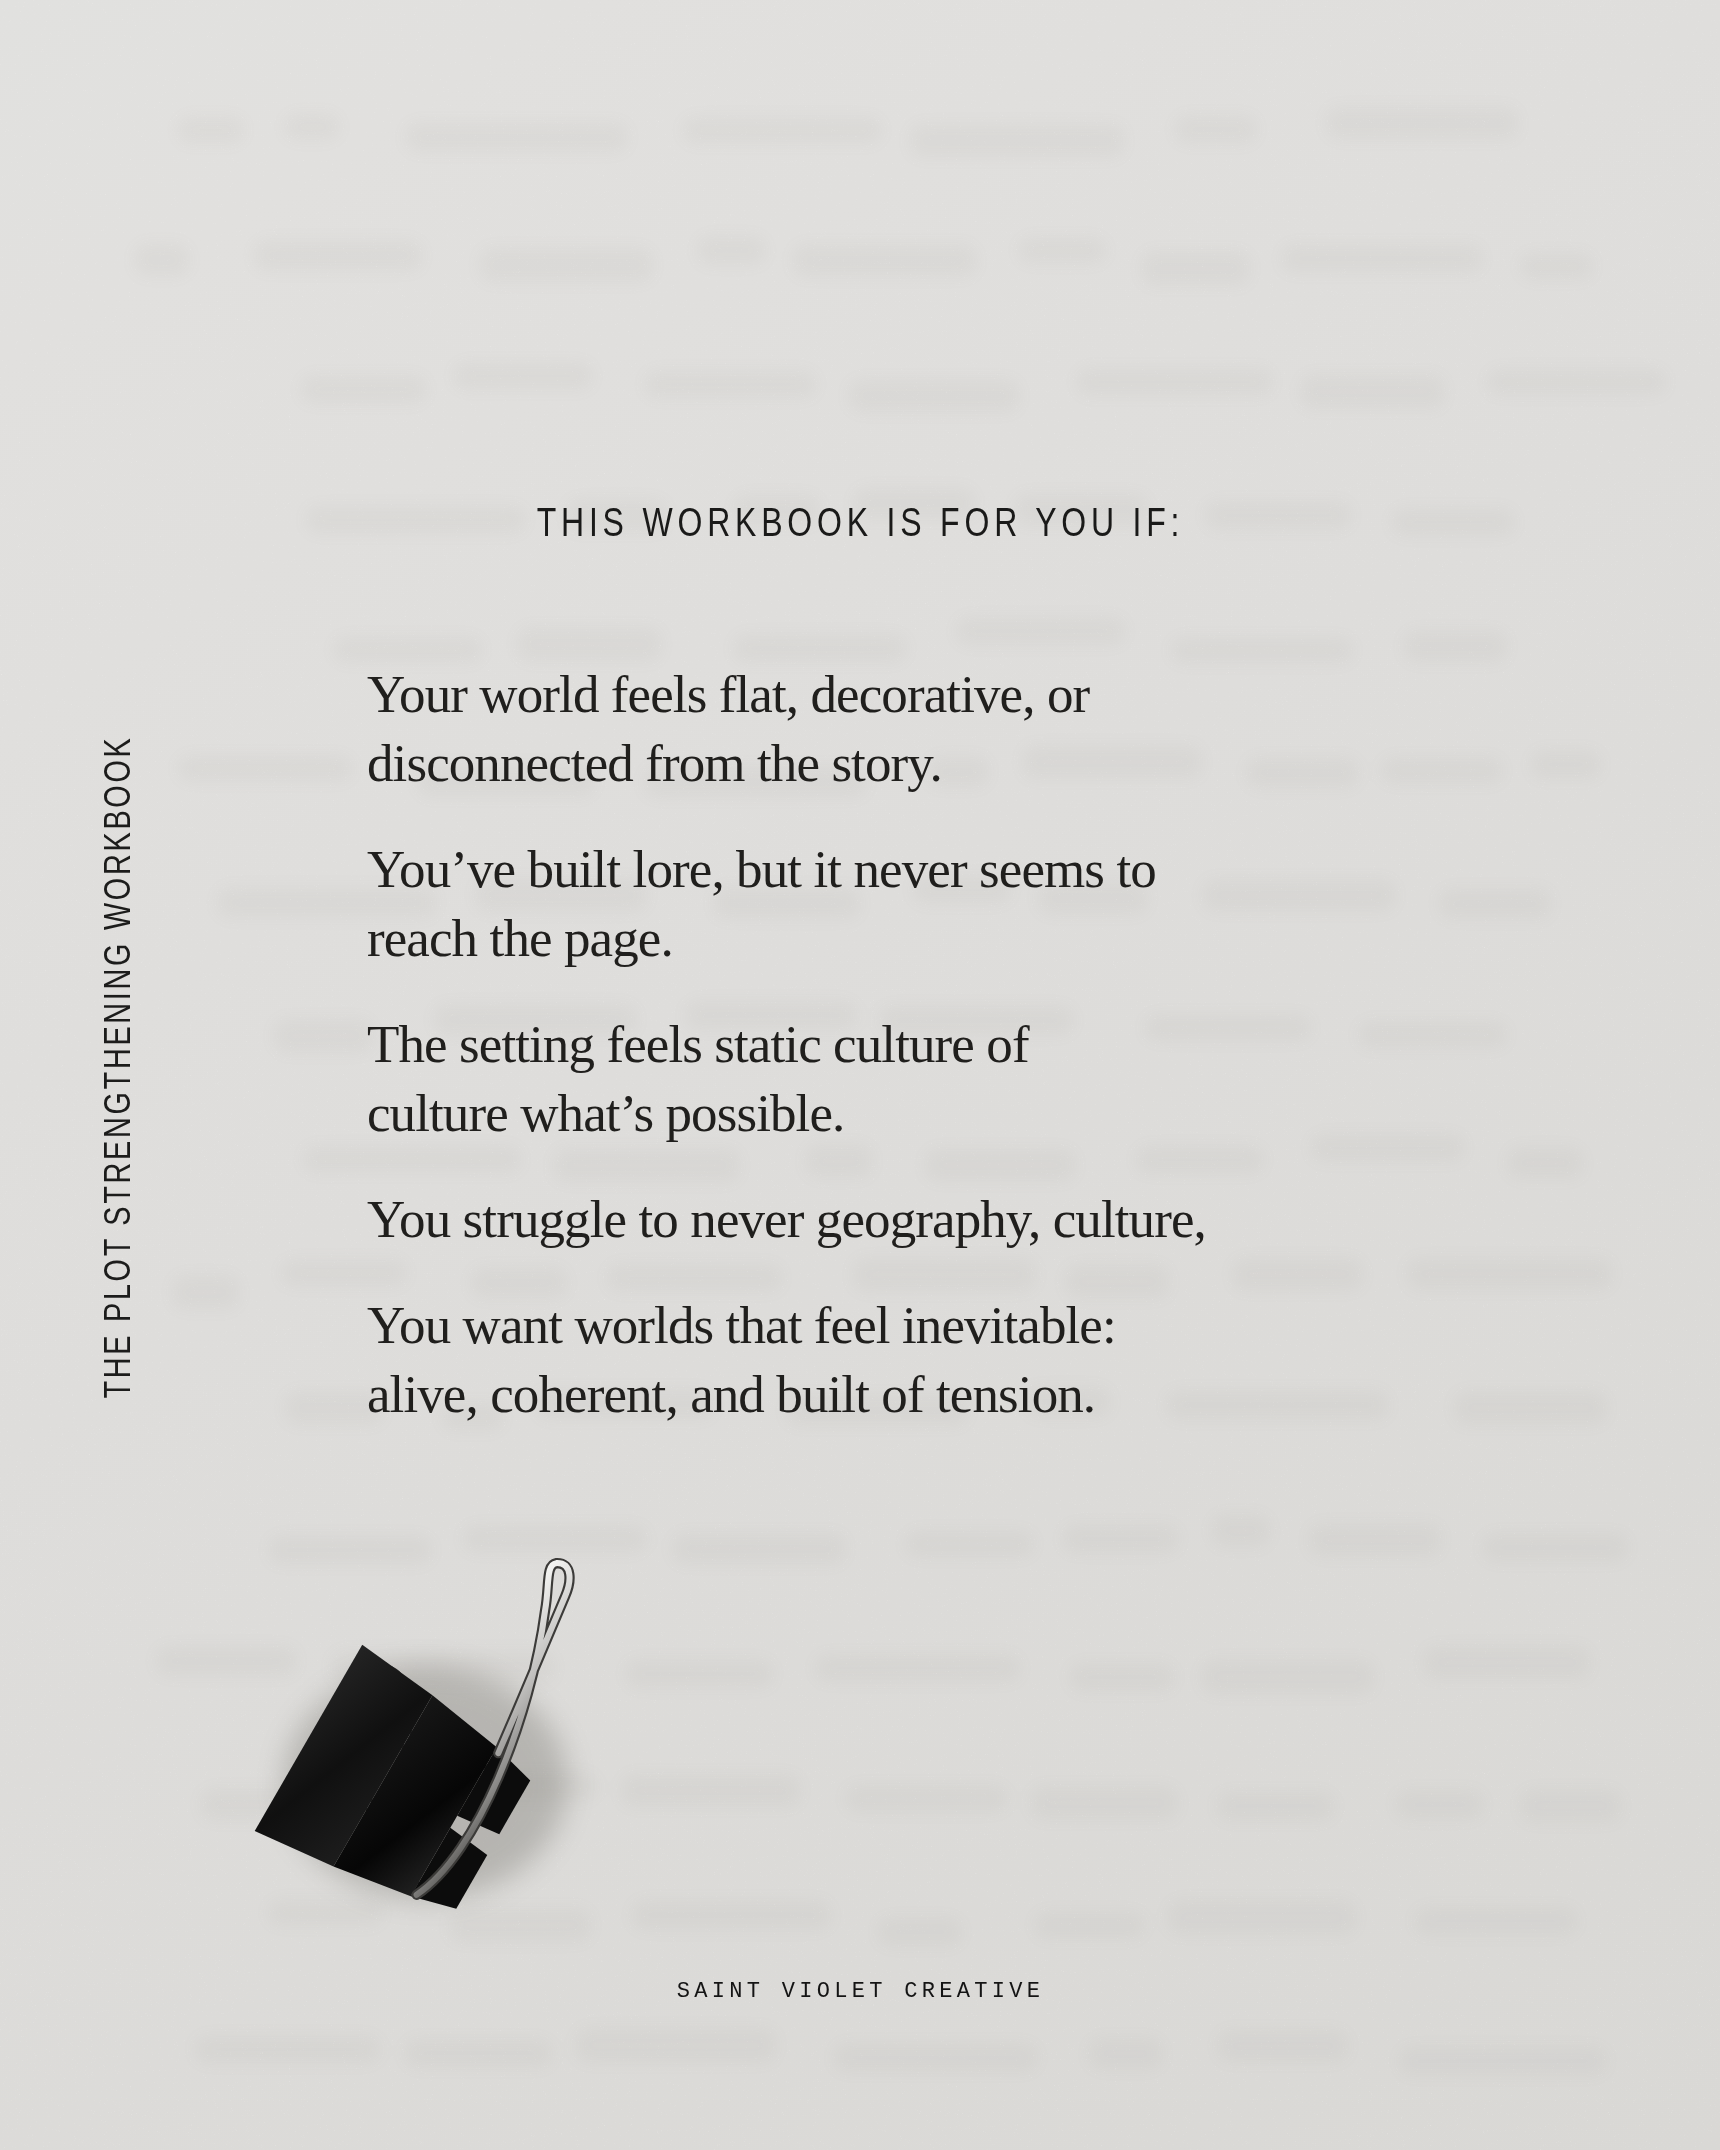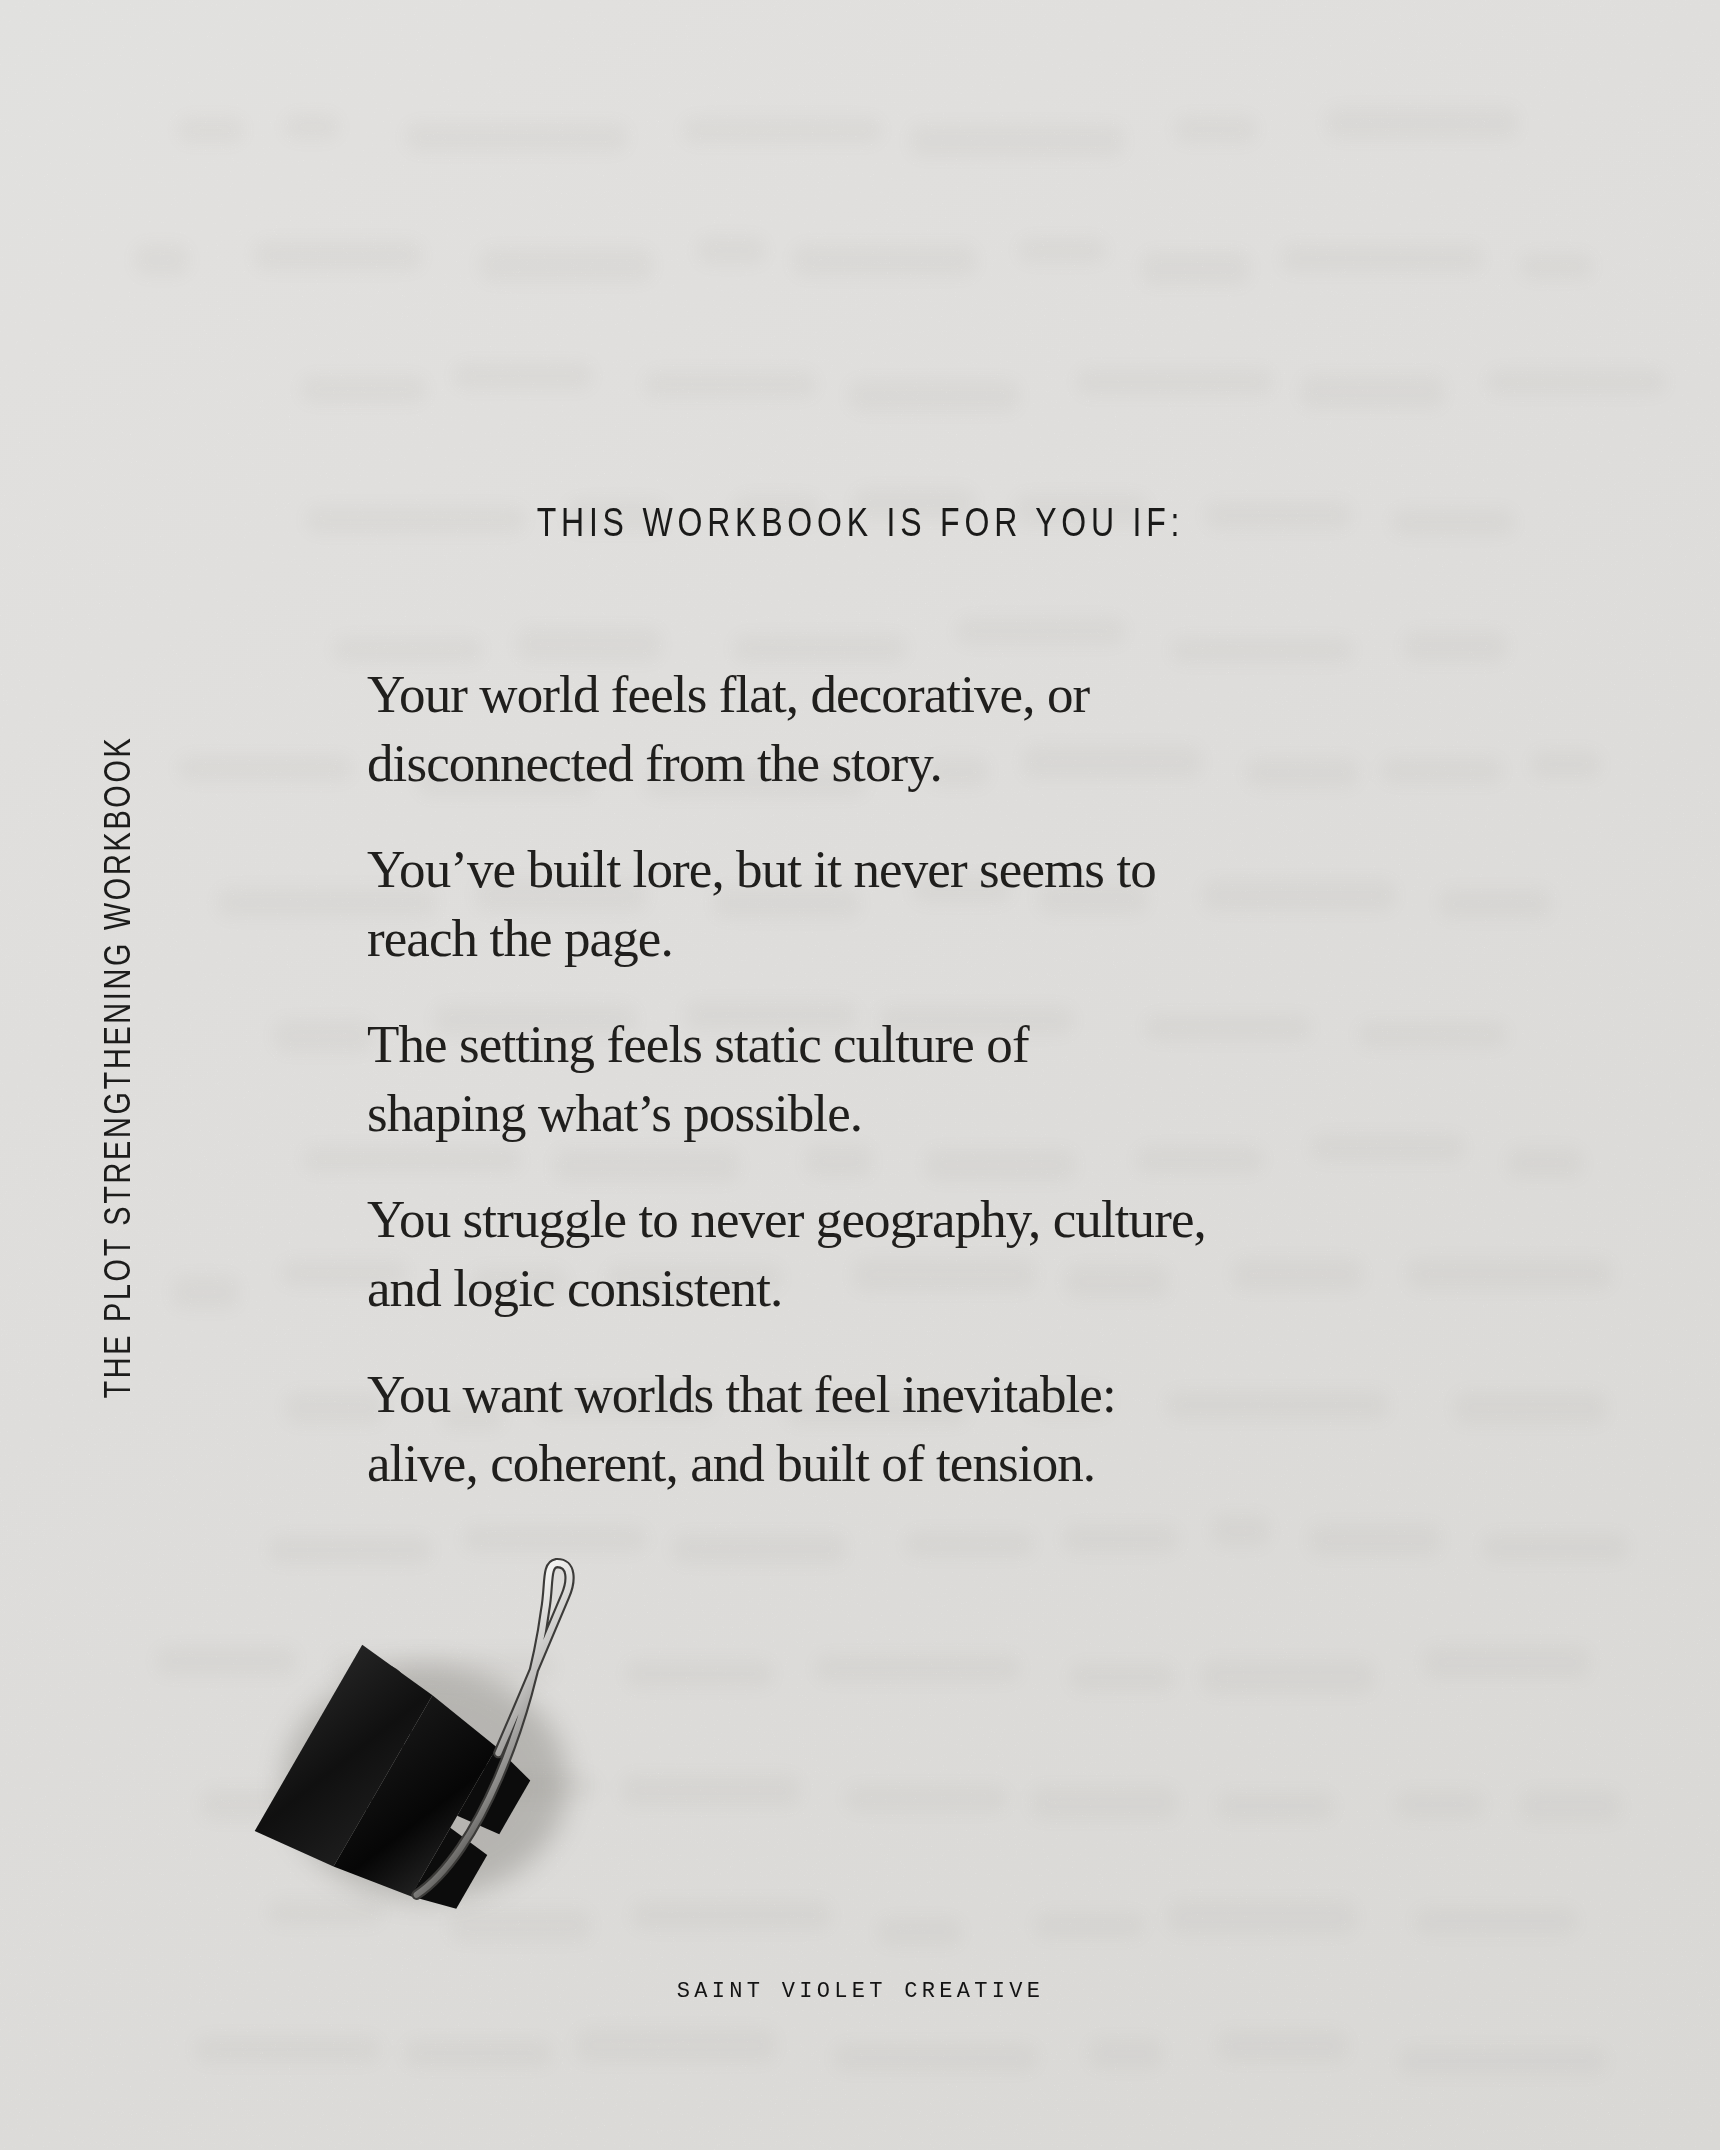--- a/index.html
+++ b/index.html
@@ -197,25 +197,24 @@
   <p>
     <span class="reason-line">Your world feels flat, decorative, or</span>
     <span class="reason-line">disconnected from the story.</span>
   </p>
   <p>
     <span class="reason-line">You’ve built lore, but it never seems to</span>
     <span class="reason-line">reach the page.</span>
   </p>
   <p>
     <span class="reason-line">The setting feels static culture of</span>
-    <span class="reason-line">shaping what’s possible.</span>
+    <span class="reason-line">culture what’s possible.</span>
   </p>
   <p>
     <span class="reason-line">You struggle to never geography, culture,</span>
-    <span class="reason-line">and logic consistent.</span>
   </p>
   <p>
     <span class="reason-line">You want worlds that feel inevitable:</span>
     <span class="reason-line">alive, coherent, and built of tension.</span>
   </p>
 </div>
 
 <svg class="binder-clip" viewBox="0 0 460 480" aria-hidden="true">
   <defs>
     <linearGradient id="wireGrad" x1="0" y1="0" x2="1" y2="1">

